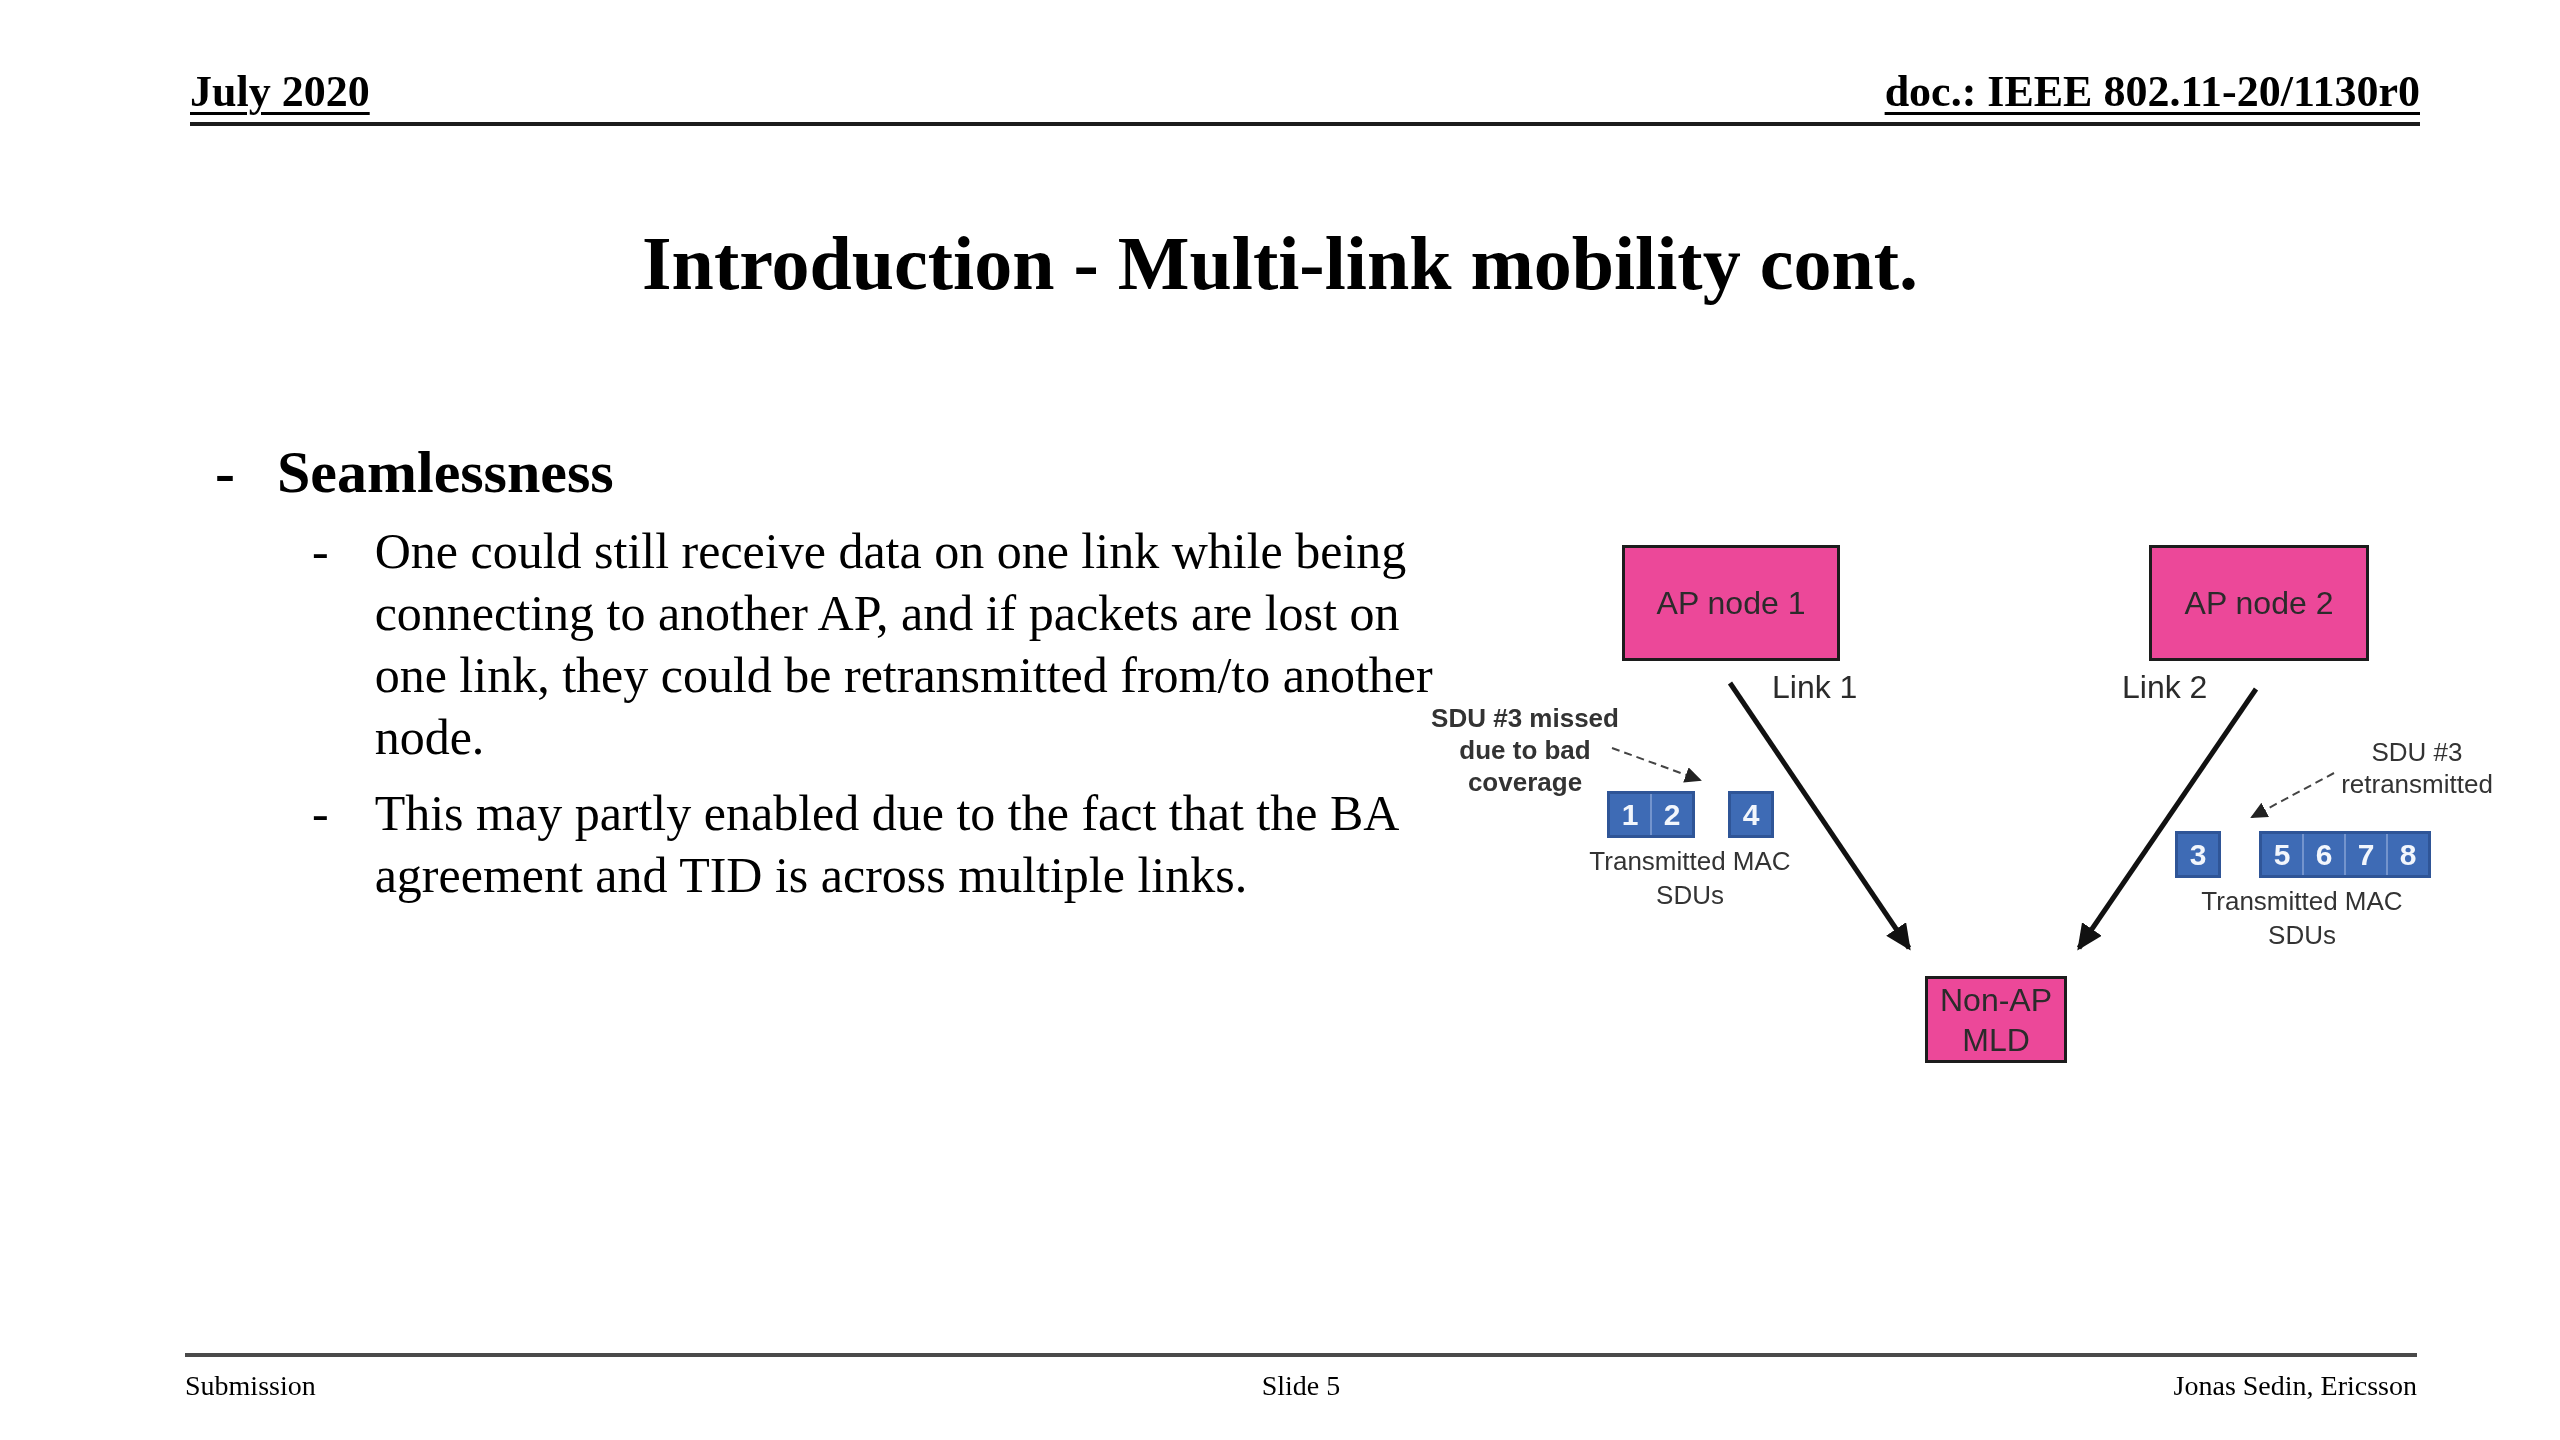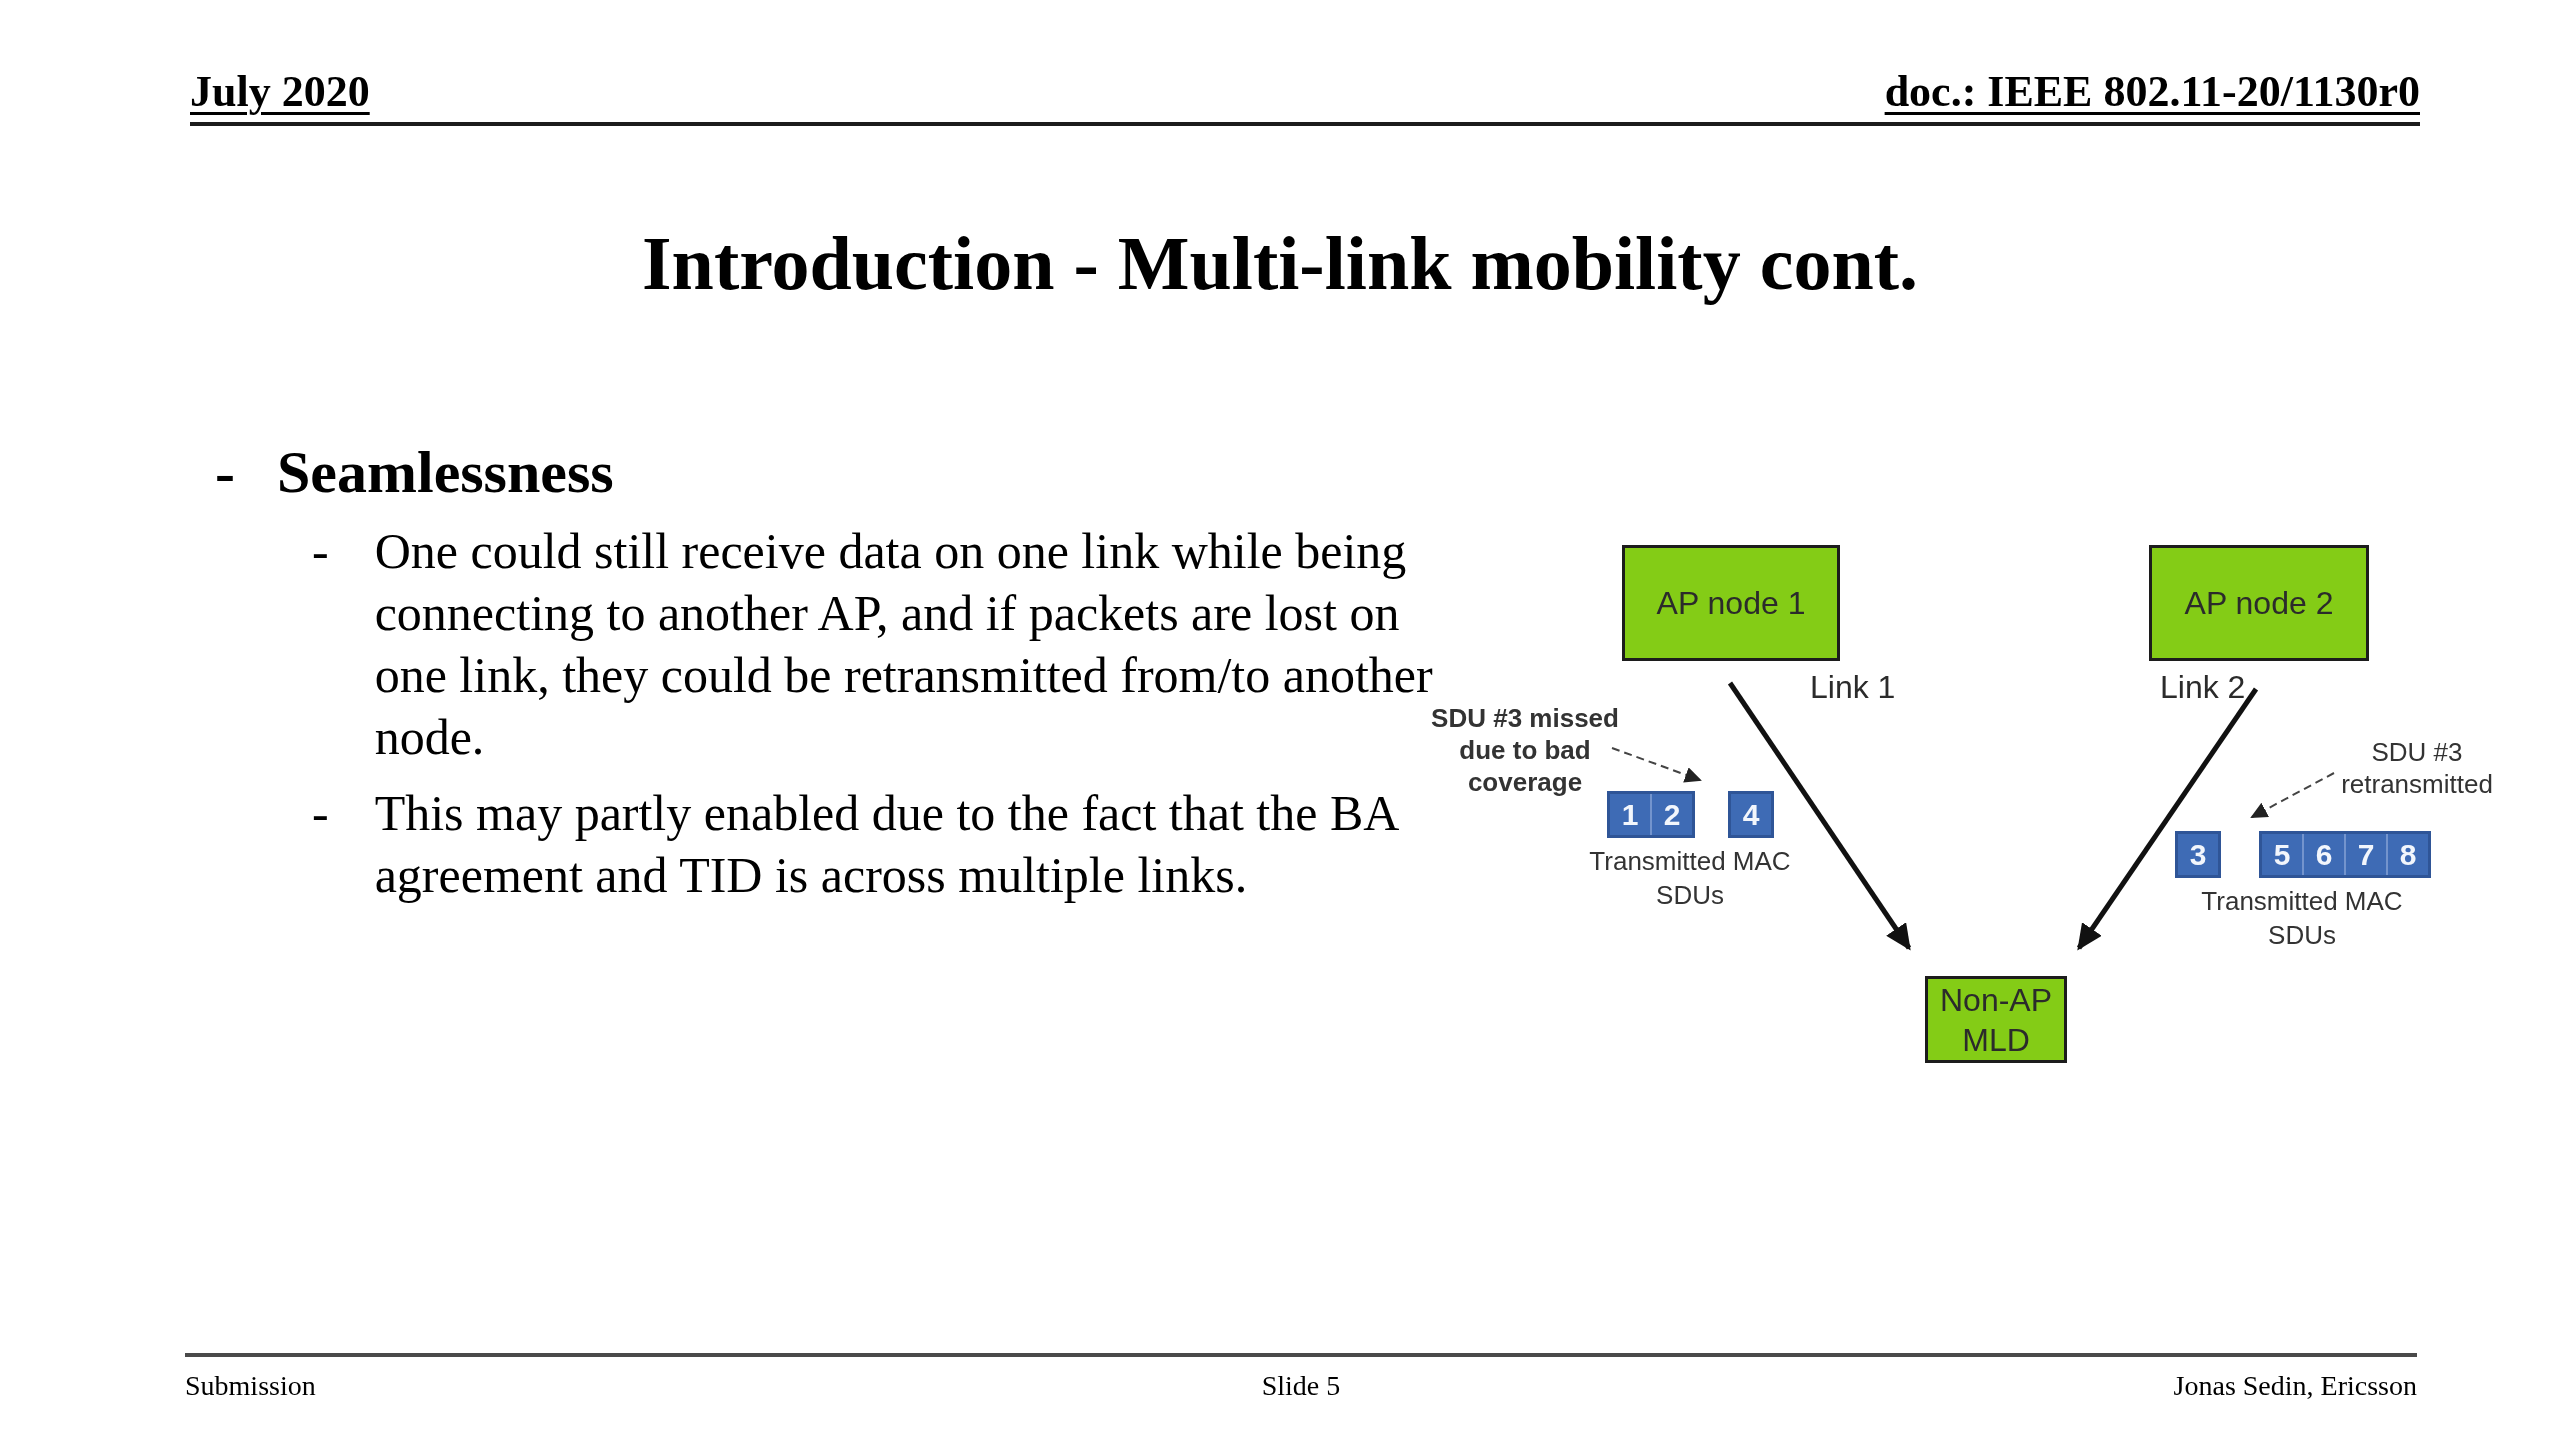--- a/index.html
+++ b/index.html
@@ -28,29 +28,29 @@
   .b2{
     position:absolute;left:312px;display:flex;gap:46px;
     font-size:50px;line-height:62px;
   }
   .b2 .txt{width:1060px;}
   .b2.first{top:520px;}
   .b2.second{top:782px;}
   
   .diagram-text{font-family:"Liberation Sans","DejaVu Sans",sans-serif;color:#2b2b2b;}
   .node{
-    position:absolute;border:3px solid #1c1c1c;background:#84cc16;
+    position:absolute;border:3px solid #1c1c1c;background:#ec4899;
     display:flex;flex-direction:column;align-items:center;justify-content:center;
     font-family:"Liberation Sans","DejaVu Sans",sans-serif;
     font-size:32px;line-height:40px;color:#2b2b2b;text-align:center;
   }
   .ap1{left:1622px;top:545px;width:212px;height:110px;}
   .ap2{left:2149px;top:545px;width:214px;height:110px;}
   .mld{left:1925px;top:976px;width:136px;height:81px;}
-  .link-lbl{position:absolute;font-size:32px;line-height:38px;margin-left:38px;}
+  .link-lbl{position:absolute;font-size:32px;line-height:38px;}
   .link1-lbl{left:1772px;top:668px;}
   .link2-lbl{left:2122px;top:668px;}
   .ann{position:absolute;font-size:26px;line-height:32px;text-align:center;color:#333;}
   .ann-left{left:1405px;top:702px;width:240px;font-weight:bold;}
   .ann-right{left:2297px;top:736px;width:240px;}
   .cap{position:absolute;font-size:26px;line-height:34px;text-align:center;color:#333;}
   .cap-left{left:1565px;top:844px;width:250px;}
   .cap-right{left:2177px;top:884px;width:250px;}
   .sdu-row{position:absolute;display:flex;border:3px solid #2F5597;background:#3E6BB5;}
   .sdu-row .cell{

